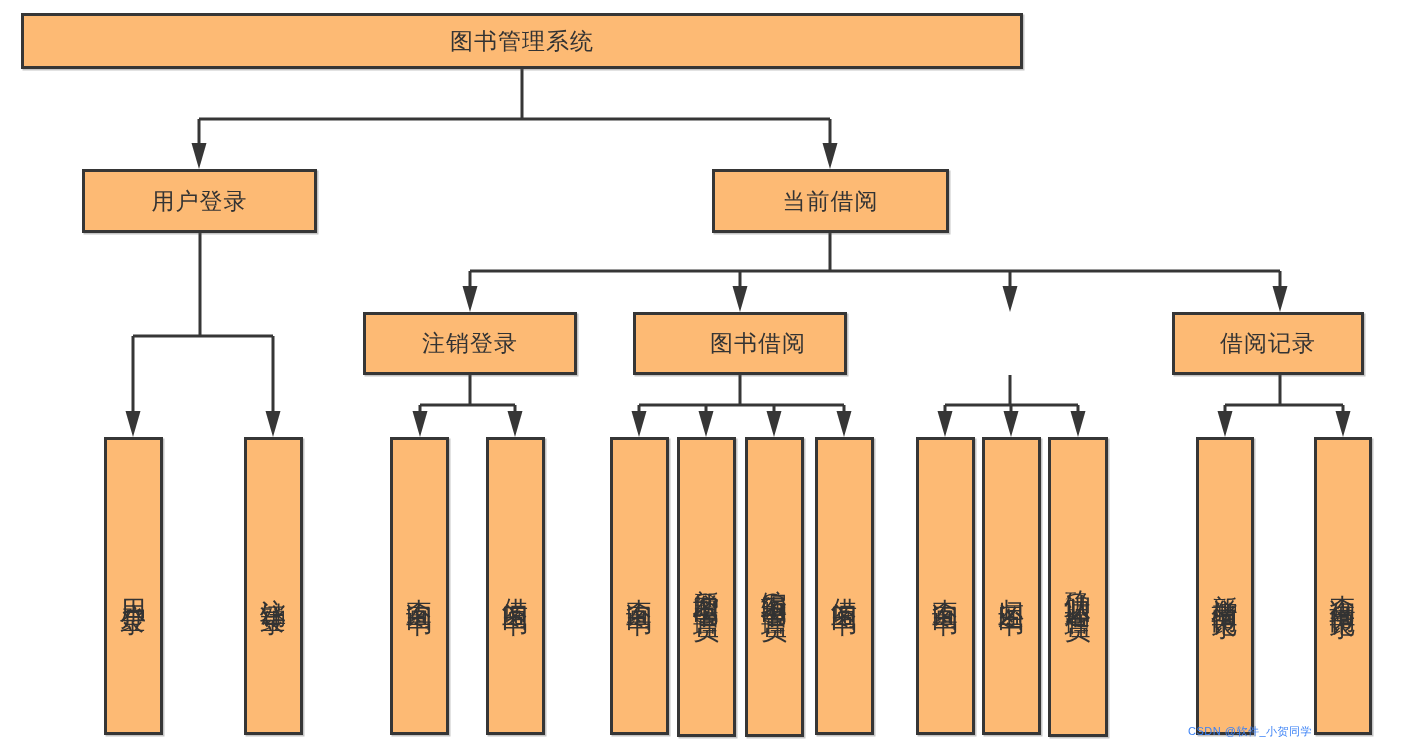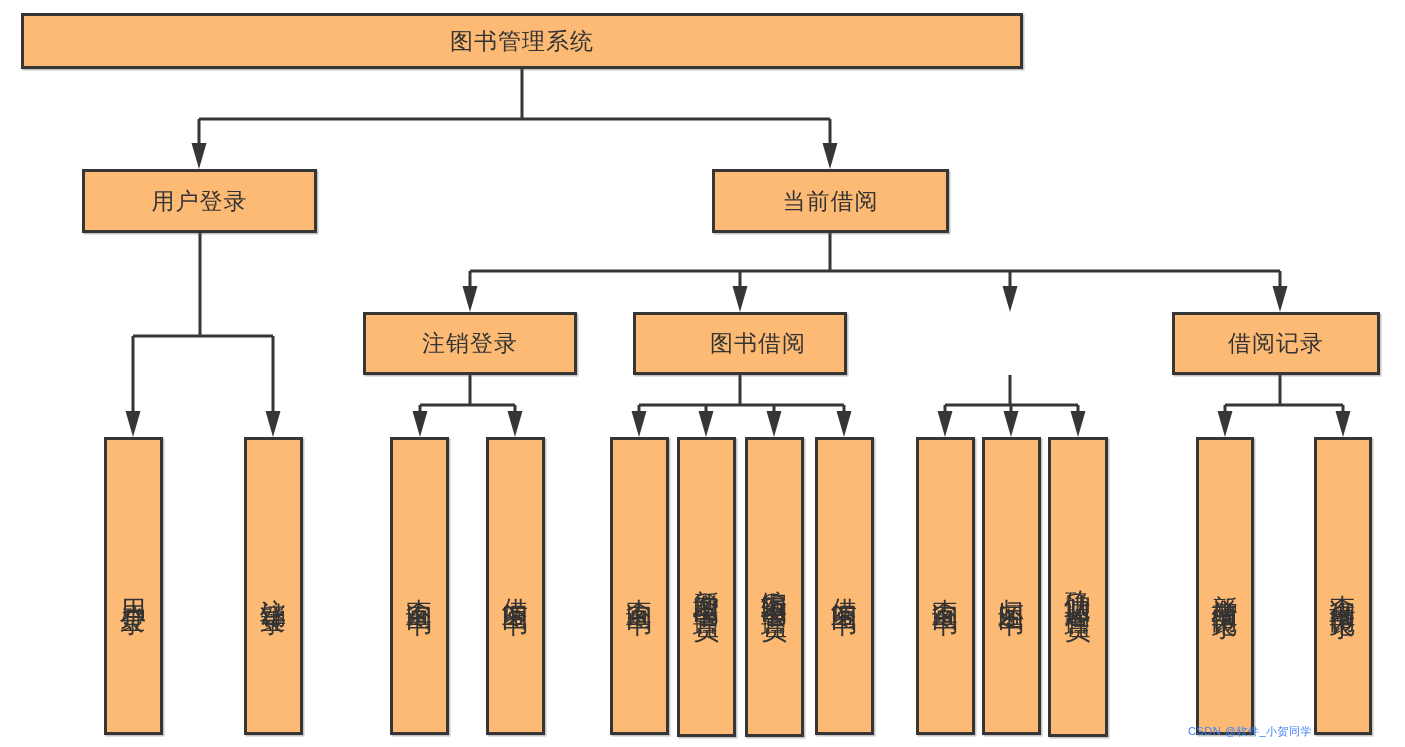--- a/index.html
+++ b/index.html
@@ -96,21 +96,21 @@
     </g>
   </svg>
 
   <div class="box" style="left:21px; top:13px; width:1002px; height:56px;">图书管理系统</div>
 
   <div class="box" style="left:82px; top:169px; width:235px; height:64px;">用户登录</div>
   <div class="box" style="left:712px; top:169px; width:237px; height:64px;">当前借阅</div>
 
   <div class="box" style="left:363px; top:312px; width:214px; height:63px;">注销登录</div>
   <div class="box" style="left:633px; top:312px; width:214px; height:63px;padding-left:36px;">图书借阅</div>
-  <div class="box" style="left:1172px; top:312px; width:208px; height:63px;">借阅记录</div>
+  <div class="box" style="left:1172px; top:312px; width:192px; height:63px;">借阅记录</div>
 
   <div class="box leaf" style="left:104px; top:437px; width:59px; height:298px;">用户登录</div>
   <div class="box leaf" style="left:244px; top:437px; width:59px; height:298px;">注销登录</div>
 
   <div class="box leaf" style="left:390px; top:437px; width:59px; height:298px;">查询图书</div>
   <div class="box leaf" style="left:486px; top:437px; width:59px; height:298px;">借阅图书</div>
 
   <div class="box leaf" style="left:610px; top:437px; width:59px; height:298px;">查询图书</div>
   <div class="box leaf" style="left:677px; top:437px; width:59px; height:300px;">新增图书（管理员）</div>
   <div class="box leaf" style="left:745px; top:437px; width:59px; height:300px;">编辑图书（管理员）</div>

